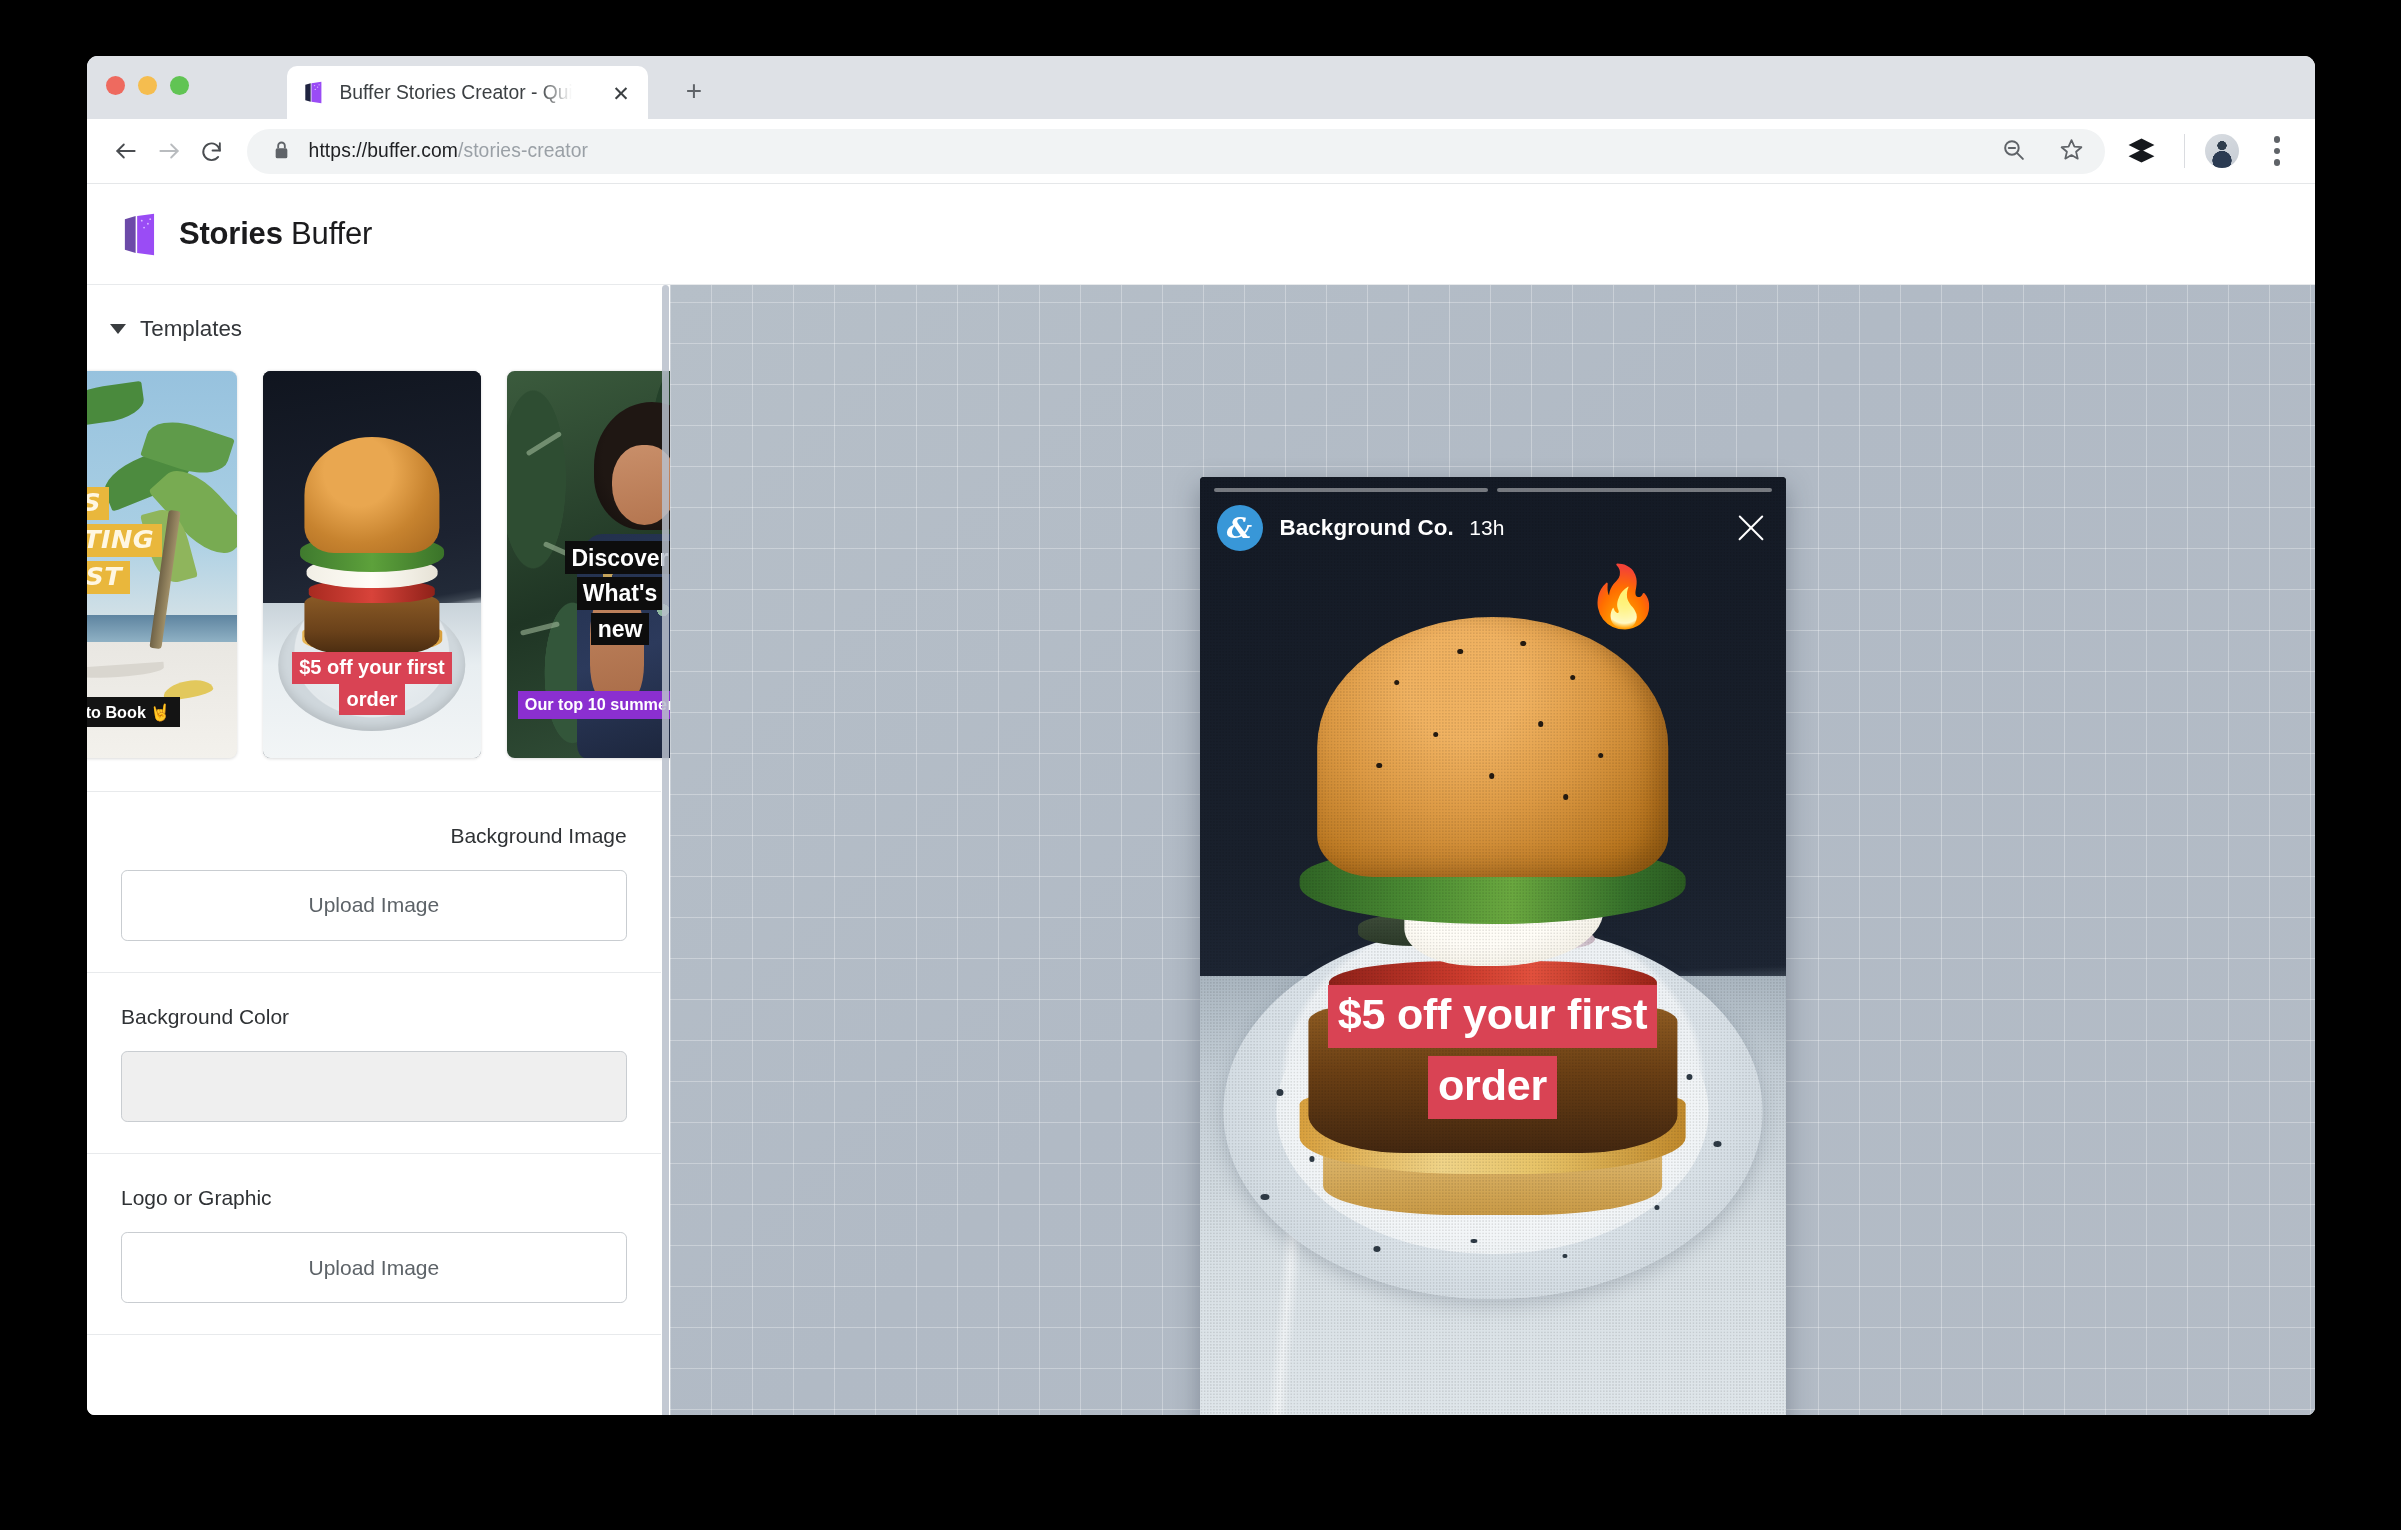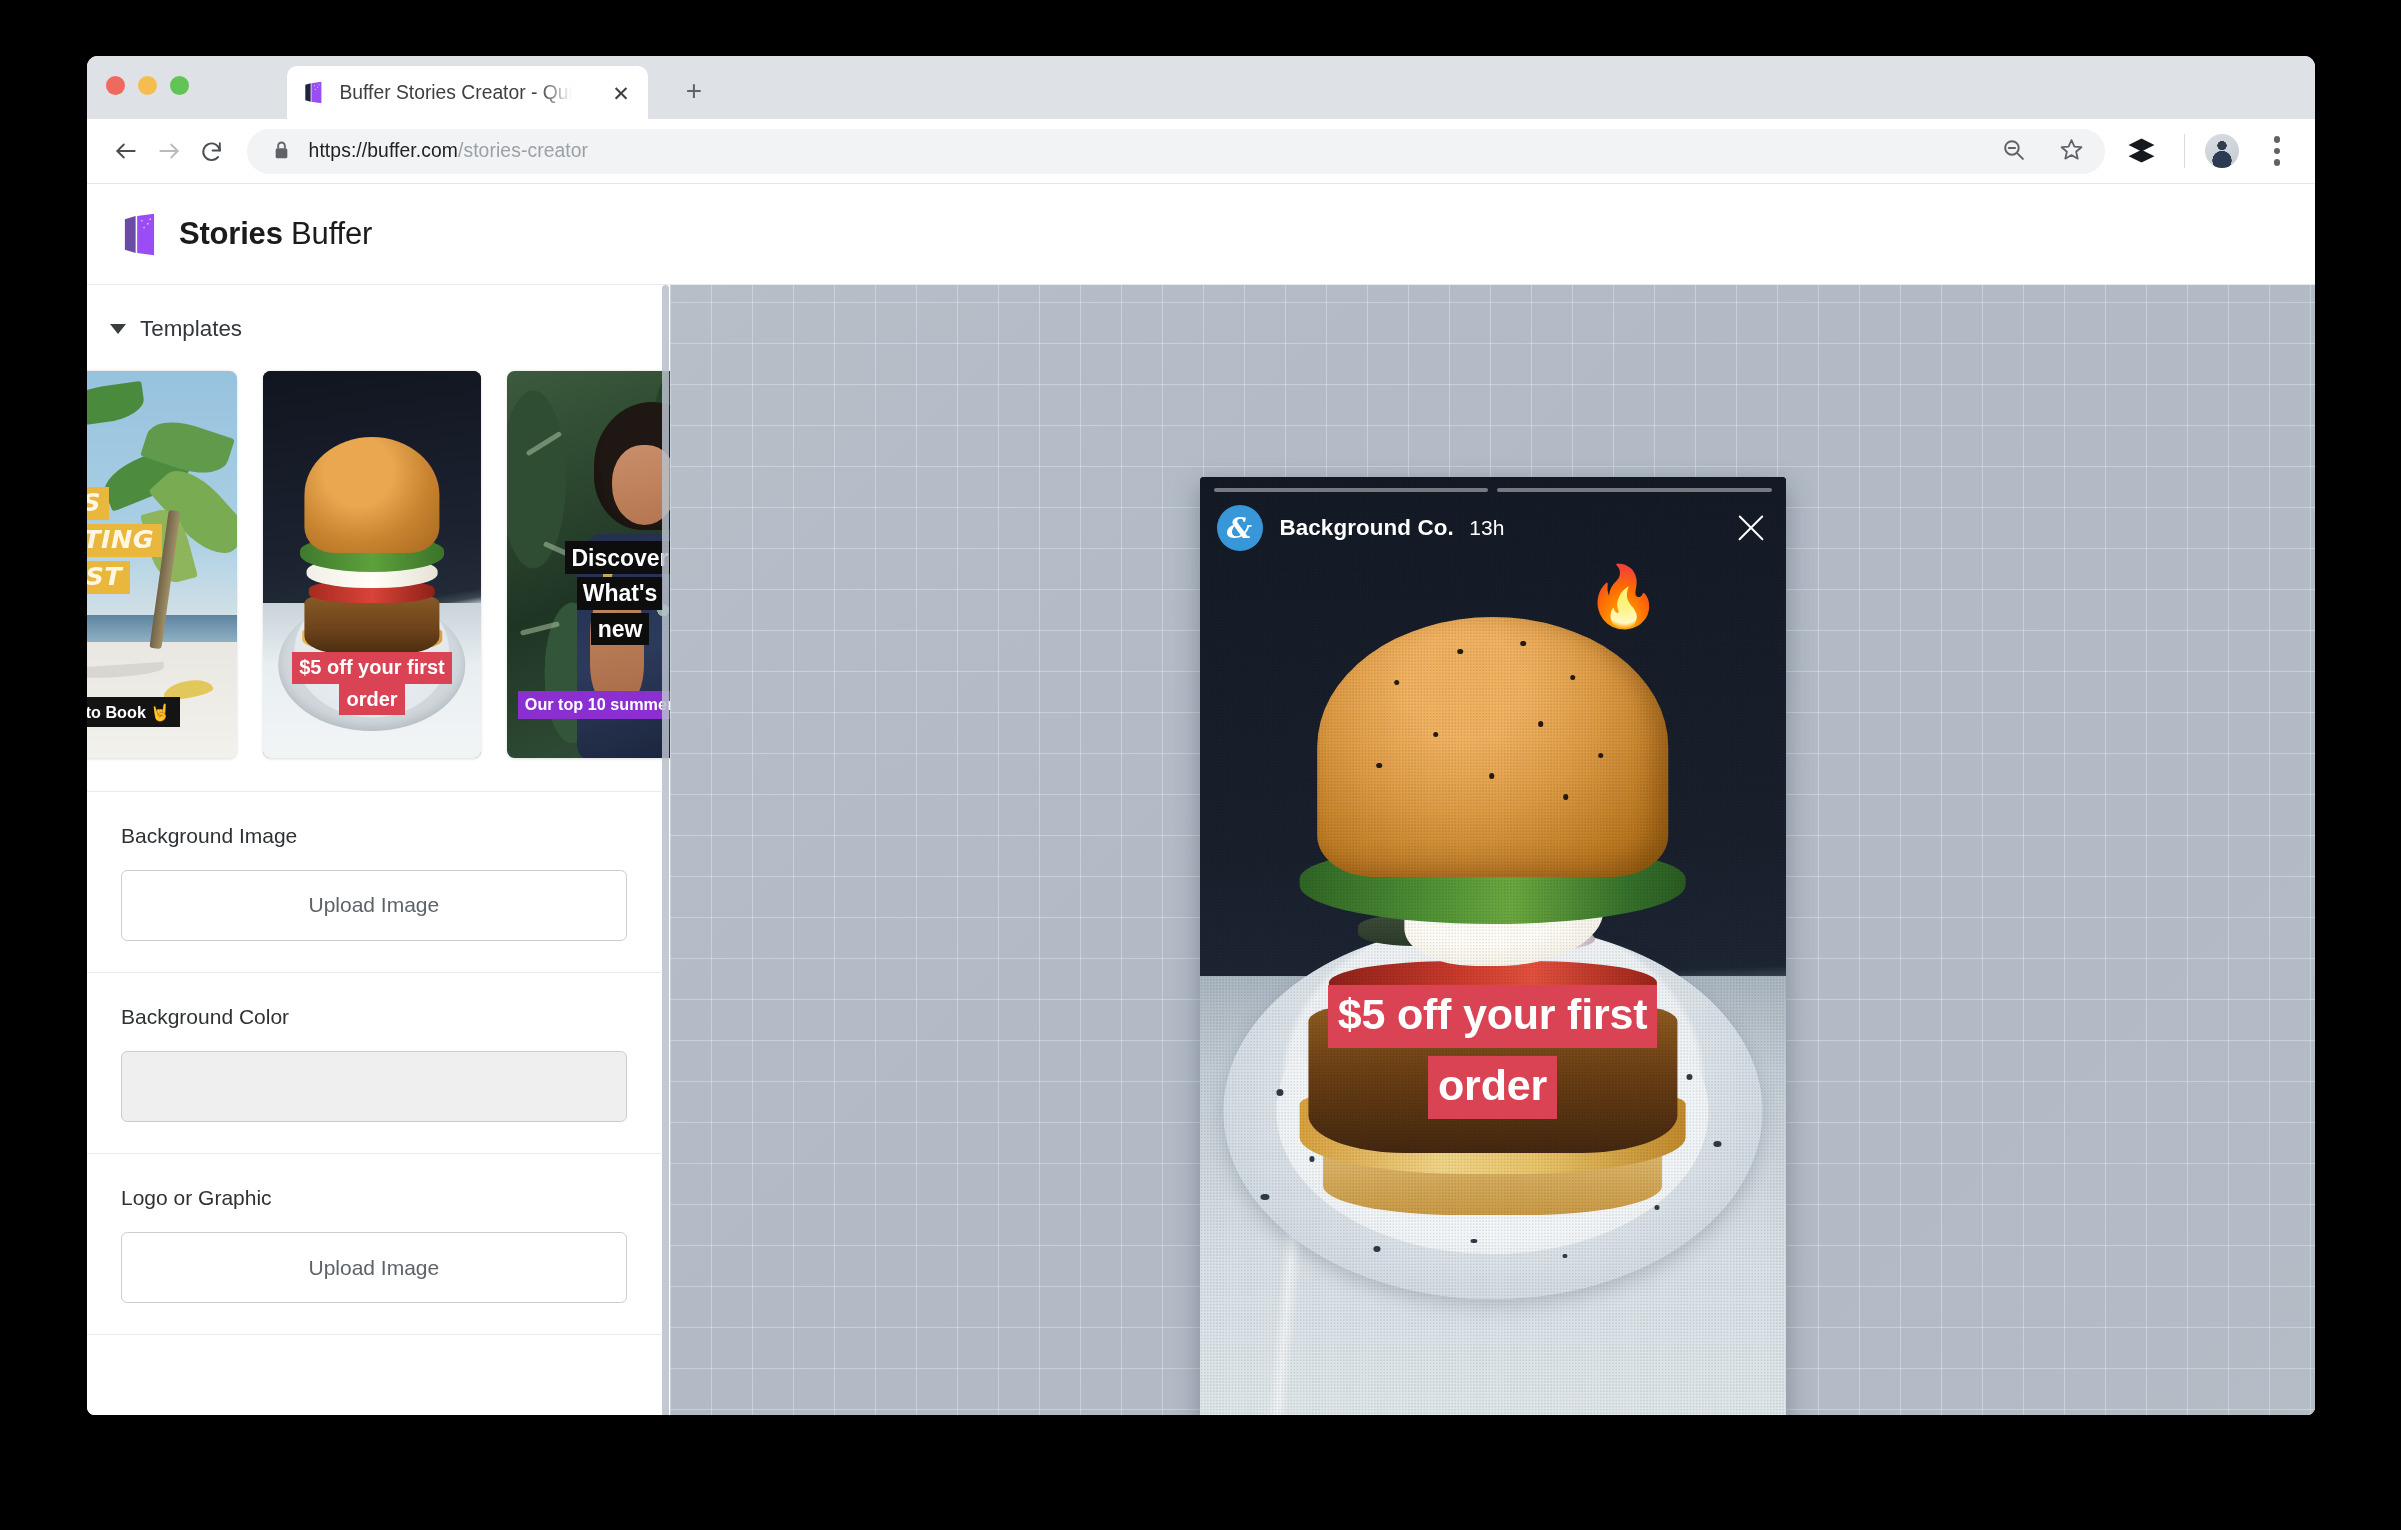--- a/index.html
+++ b/index.html
@@ -354,21 +354,21 @@
   #tpl-portrait .footer-cap {
     position: absolute; left: 10.8px; right: -46px; bottom: 39px;
   }
   #tpl-portrait .fc {
     display: inline-block; background: #8b2fd0; color: #fff;
     font-size: 16.2px; font-weight: 700; padding: 4.6px 7px; white-space: nowrap;
   }
 
   
   .sb-section { padding: 32.5px 34px 31px 34px; border-top: 0.8px solid #e8eaec; }
-  .sb-section.first { border-top: 0.8px solid #e8eaec; margin-top: 32.5px; }
+  .sb-section.first { border-top: 0.8px solid #e8eaec; margin-top: 32.5px; text-align: right; }
   .sb-label { font-size: 21px; color: #2f3235; margin-bottom: 21.7px; }
   .upload-box {
     height: 71px; border: 0.8px solid #c9cdd1; border-radius: 6.2px;
     background: #fff; display: flex; align-items: center; justify-content: center;
     font-size: 21px; color: #5d6368;
   }
   .color-box {
     height: 71px; border: 0.8px solid #c9cdd1; border-radius: 6.2px;
     background: #efefef;
   }

